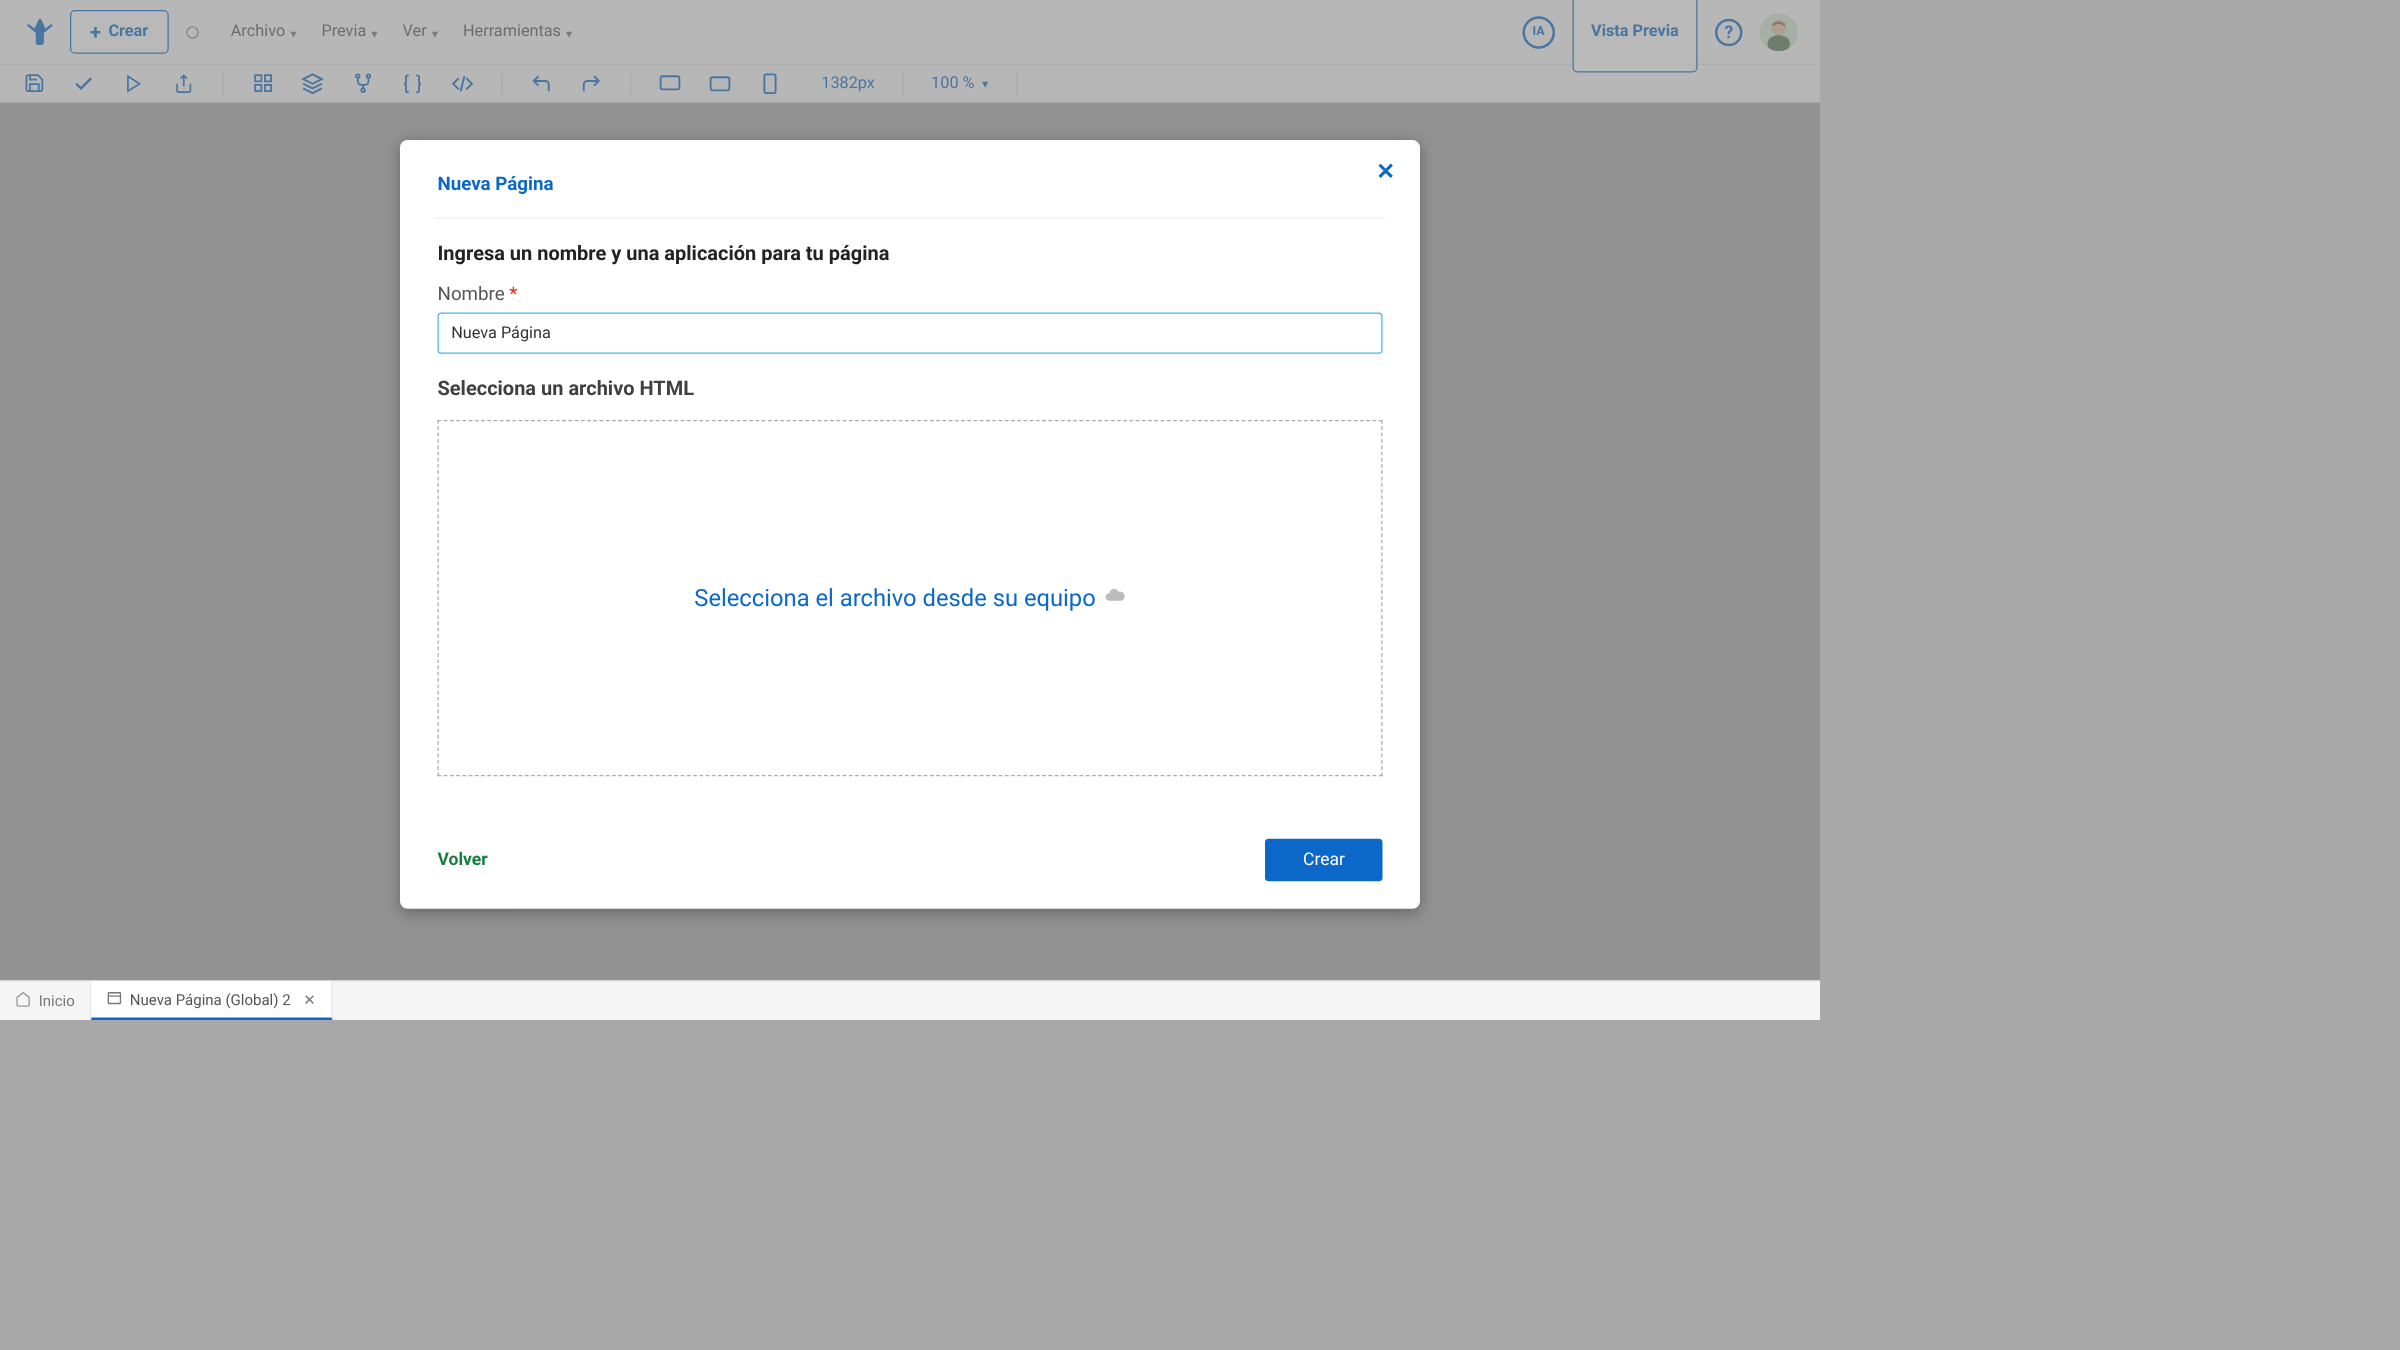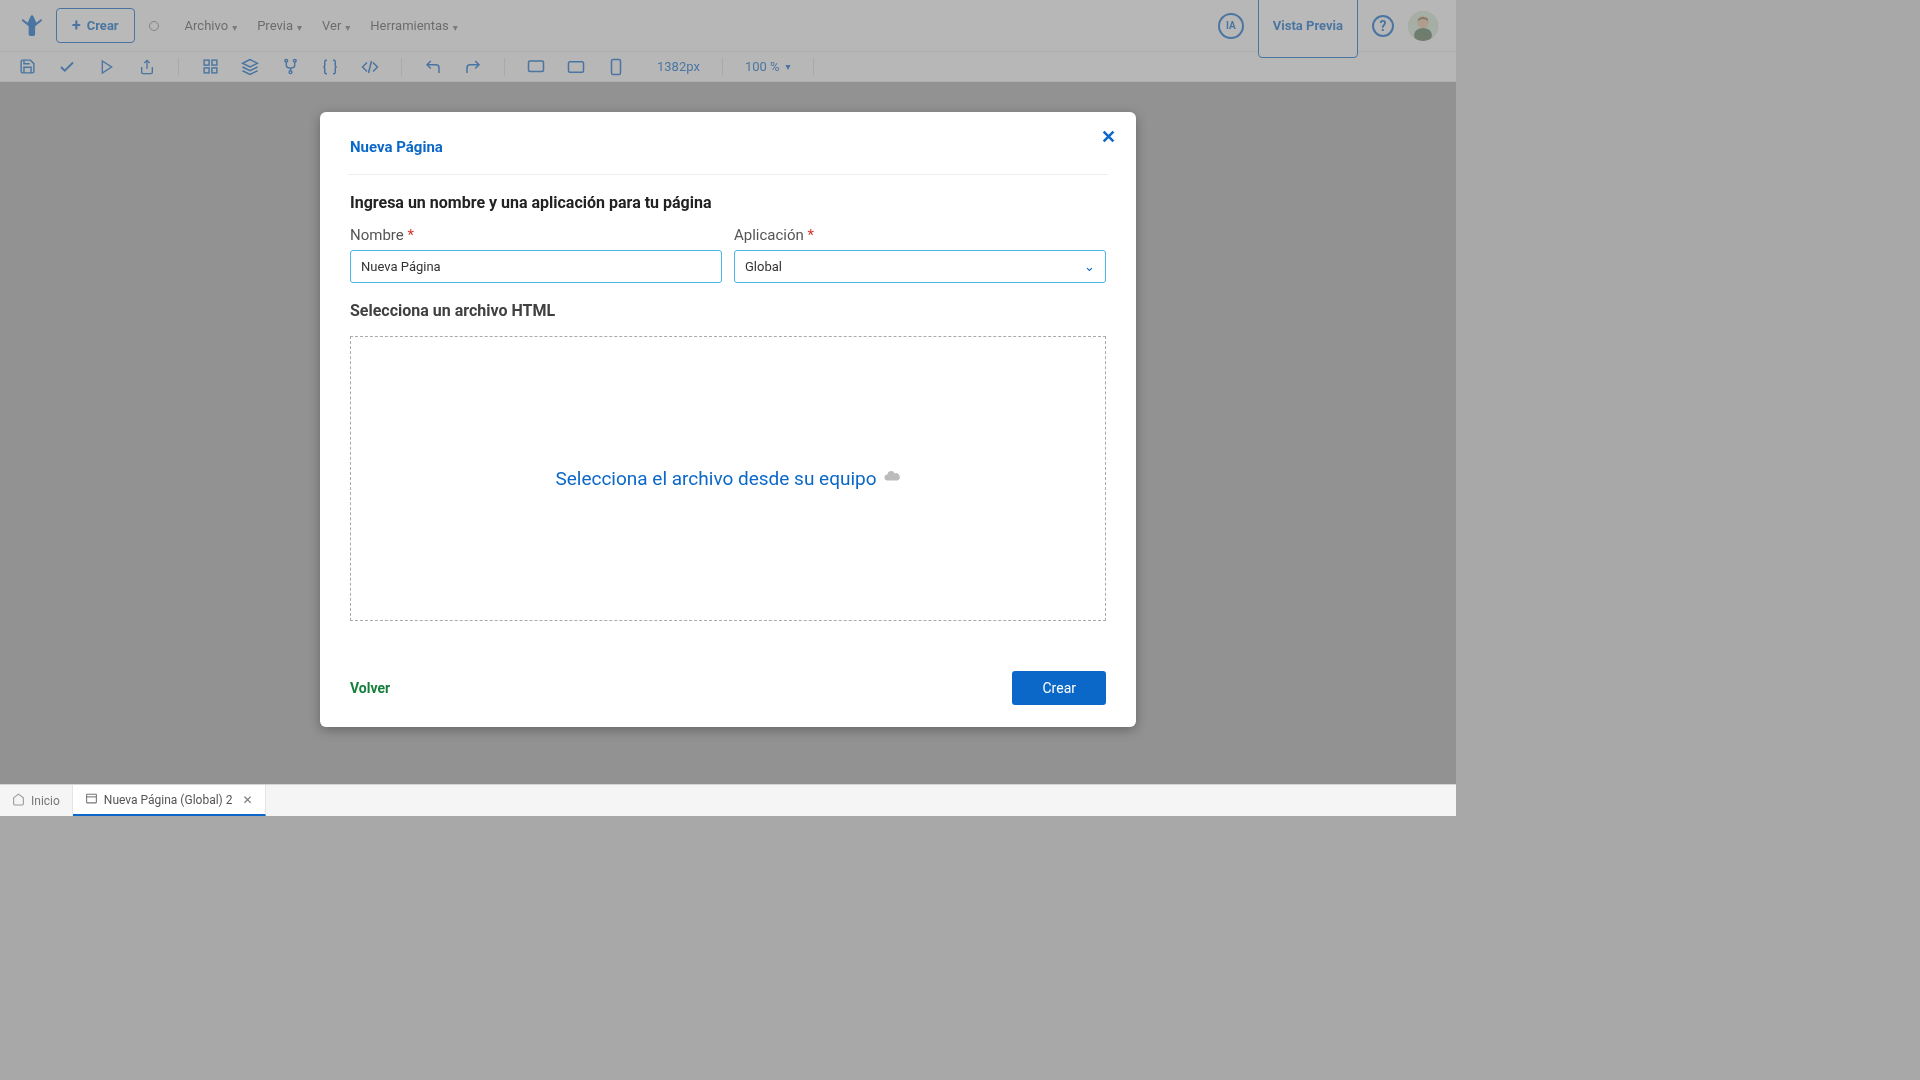--- a/index.html
+++ b/index.html
@@ -209,27 +209,20 @@
   <div class="modal">
     <div class="modal-close">✕</div>
     <div class="modal-title">Nueva Página</div>
     <div class="modal-divider"></div>
     <div class="modal-subtitle">Ingresa un nombre y una aplicación para tu página</div>
     <div class="form-row">
       <div class="form-group">
         <label class="form-label"><span>Nombre</span> <span class="req">*</span></label>
         <input class="form-input" value="Nueva Página" style="">
       </div>
-      <div class="form-group">
-        <label class="form-label"><span>Aplicación</span> <span class="req">*</span></label>
-        <div class="form-select">
-          <span>Global</span>
-          <span class="select-chev">⌄</span>
-        </div>
-      </div>
     </div>
     <div class="section-title">Selecciona un archivo HTML</div>
     <div class="dropzone">
       <div class="dropzone-text">
         <span>Selecciona el archivo desde su equipo</span>
         <span class="cloud-icon"><svg width="18" height="18" viewBox="0 0 24 24" fill="#bbb">
               <path d="M19 18H6a4 4 0 010-8 5 5 0 019.6-1.5A3.5 3.5 0 0119 18z"></path>
             </svg></span>
       </div>
     </div>

